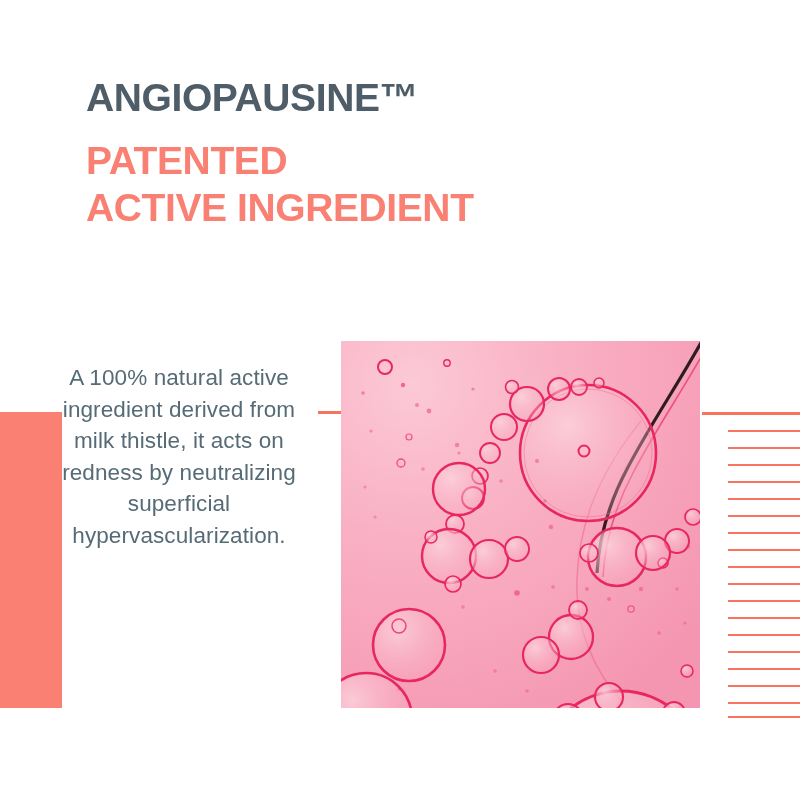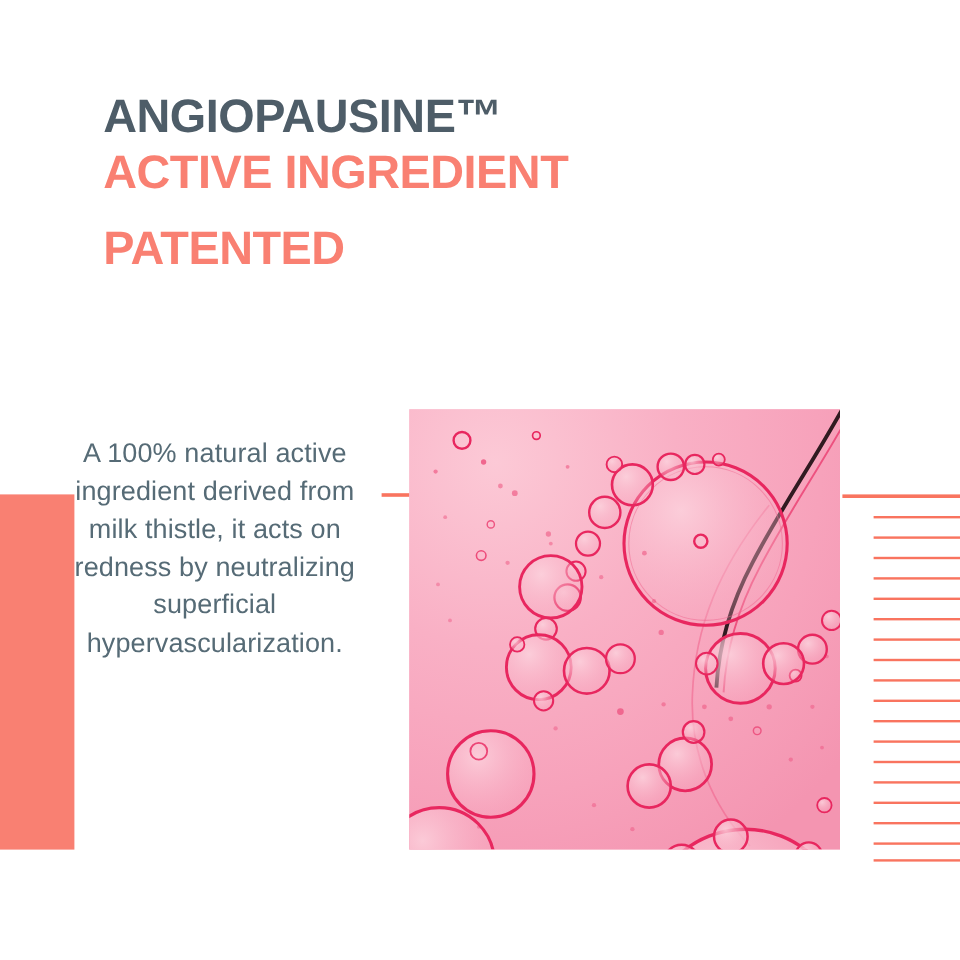--- a/index.html
+++ b/index.html
@@ -104,22 +104,22 @@
   }
   .hline.rest { left: 28px; }
 </style>
 </head>
 <body>
 
 <div id="page">
 
   <div class="heading-block">
     <div class="heading-line heading-dark">ANGIOPAUSINE™</div>
+    <div class="heading-line heading-coral heading-line-2">PATENTED</div>
     <div class="heading-line heading-coral">ACTIVE INGREDIENT</div>
-    <div class="heading-line heading-coral heading-line-2">PATENTED</div>
   </div>
 
   <div class="coral-block"></div>
 
   <p class="body-text">A 100% natural active ingredient derived from milk thistle, it acts on redness by neutralizing superficial hypervascularization.</p>
 
   <div class="connector"></div>
 
   <div class="photo">
     <svg viewBox="0 0 359 367" preserveAspectRatio="none">

